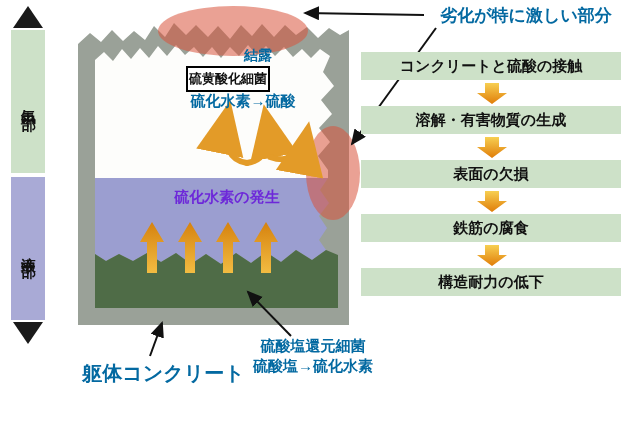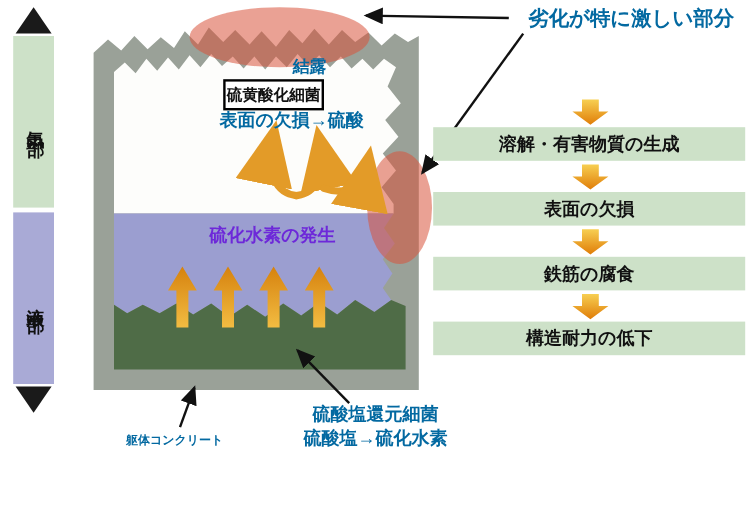--- a/index.html
+++ b/index.html
@@ -69,27 +69,28 @@
     <polygon fill="url(#gradDown)" points="485,137 499,137 499,147 507,147 492,158 477,147 485,147"></polygon>
     <polygon fill="url(#gradDown)" points="485,191 499,191 499,201 507,201 492,212 477,201 485,201"></polygon>
     <polygon fill="url(#gradDown)" points="485,245 499,245 499,255 507,255 492,266 477,255 485,255"></polygon>
   </svg>
 
   <div class="zone-bar" style="left:11px;top:30px;width:34px;height:143px;background:#cde1c8;">気中部</div>
   <div class="zone-bar" style="left:11px;top:177px;width:34px;height:143px;background:#a9aad6;">液中部</div>
 
   <div class="lbl" style="left:228px;top:47px;width:60px;font-size:14px;">結露</div>
   <div class="tag-box" style="left:186px;top:66px;">硫黄酸化細菌</div>
-  <div class="lbl" style="left:163px;top:92px;width:160px;font-size:15px;">表面の欠損→硫酸</div>
+  <div class="lbl" style="left:163px;top:92px;width:160px;font-size:15px;">硫化水素→硫酸</div>
   <div class="lbl" style="left:147px;top:188px;width:160px;font-size:15px;color:#6d28d9;">硫化水素の発生</div>
 
-  <div class="lbl" style="left:58px;top:362px;width:175px;font-size:10px;">躯体コンクリート</div>
+  <div class="lbl" style="left:76px;top:362px;width:175px;font-size:20px;">躯体コンクリート</div>
   <div class="lbl" style="left:243px;top:337px;width:140px;font-size:15px;">硫酸塩還元細菌</div>
   <div class="lbl" style="left:233px;top:357px;width:160px;font-size:15px;">硫酸塩→硫化水素</div>
 
   <div class="lbl" style="left:424px;top:6px;width:204px;font-size:17px;">劣化が特に激しい部分</div>
 
+  <div class="flow-box" style="top:52px;">コンクリートと硫酸の接触</div>
   <div class="flow-box" style="top:106px;">溶解・有害物質の生成</div>
   <div class="flow-box" style="top:214px;">鉄筋の腐食</div>
   <div class="flow-box" style="top:160px;">表面の欠損</div>
   <div class="flow-box" style="top:268px;">構造耐力の低下</div>
 
 </div>
 
 </body></html>

